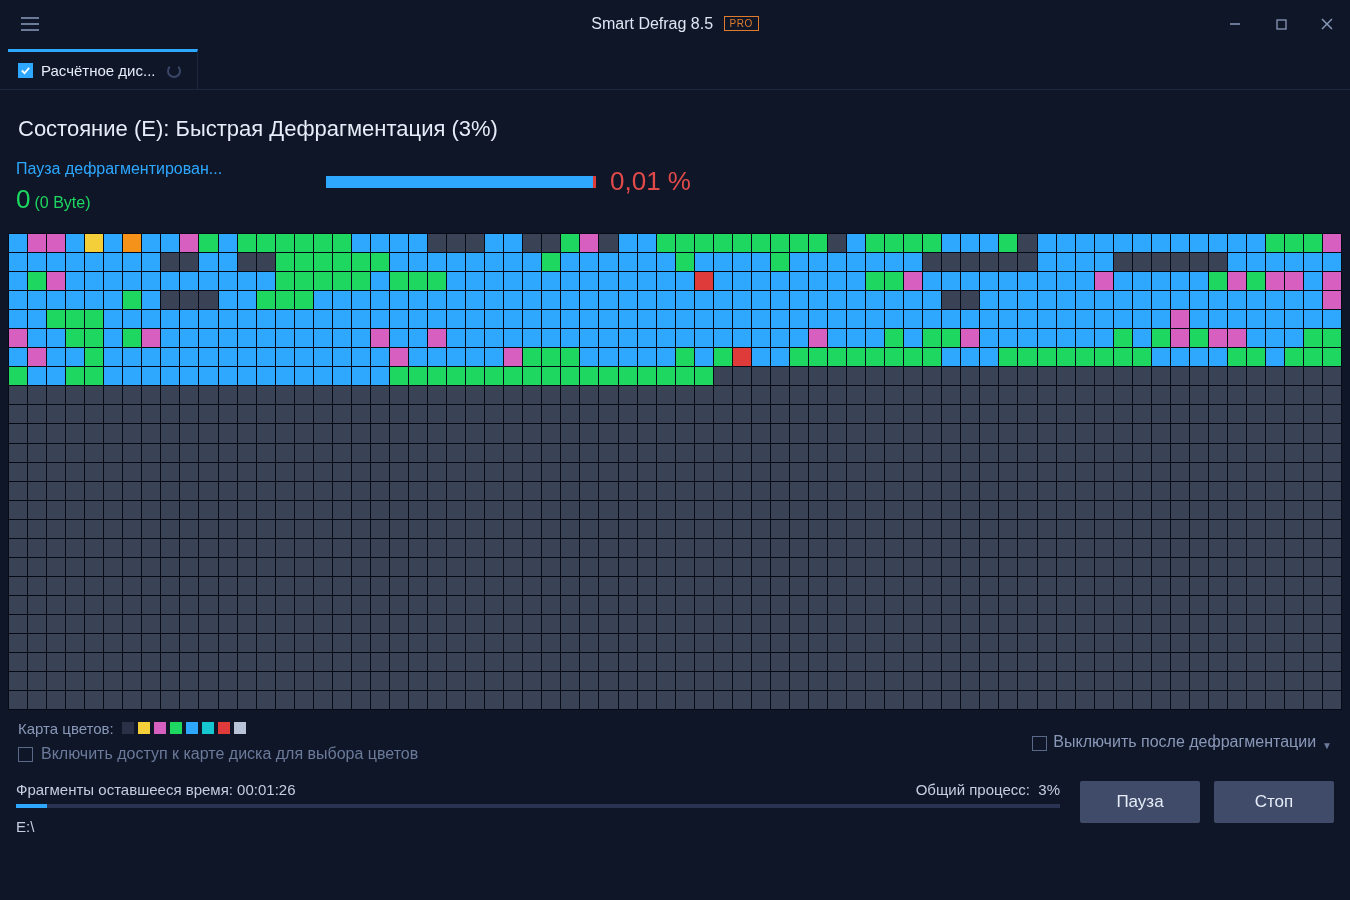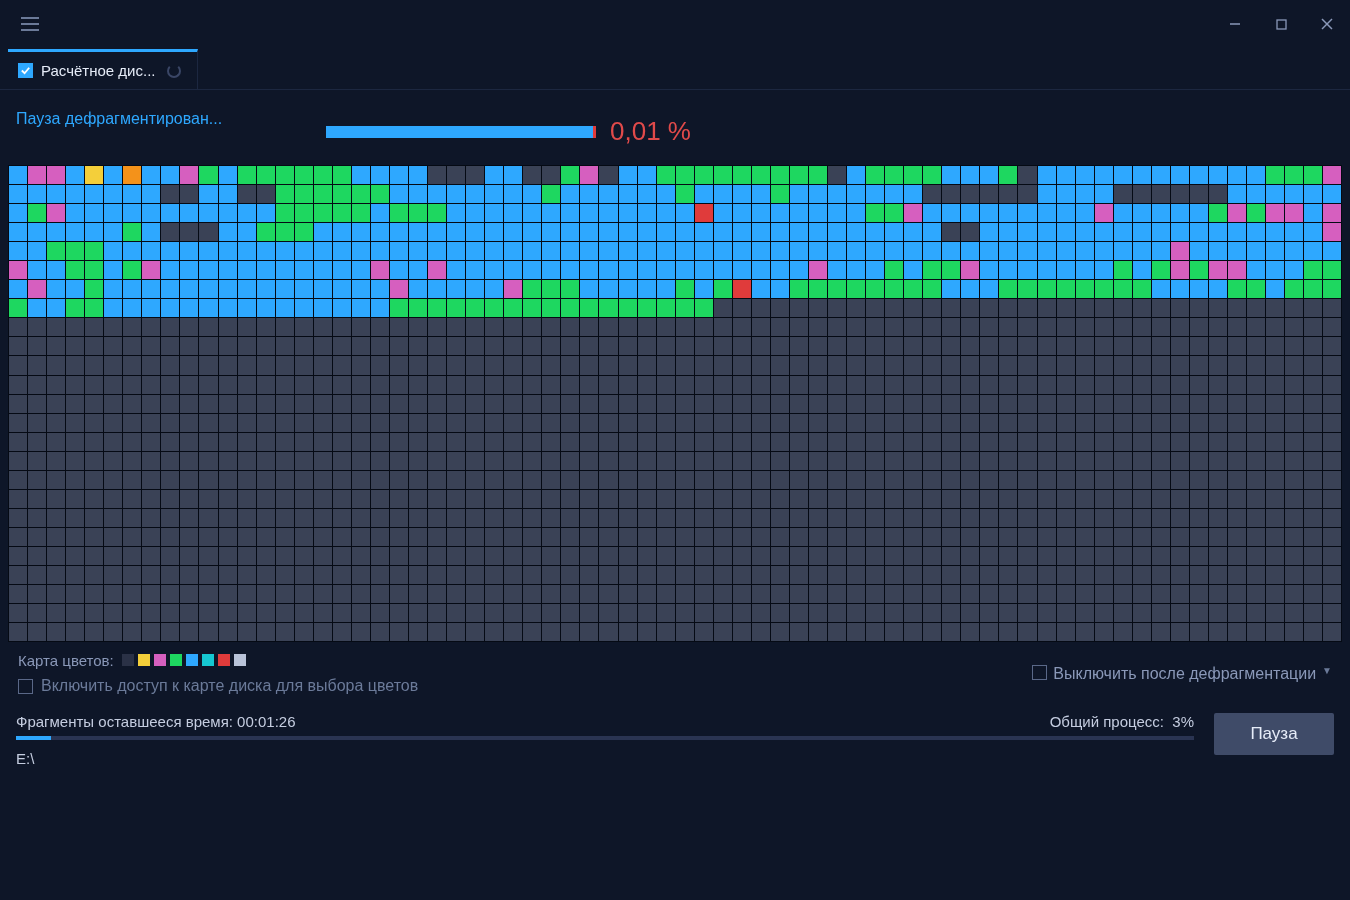--- a/index.html
+++ b/index.html
@@ -87,21 +87,21 @@
 
   .legend-row {
     display:flex; align-items:center; justify-content:space-between;
     margin-top:10px; padding: 0 2px;
   }
   .legend-left { display:flex; flex-direction:column; gap:8px; }
   .legend-colors { display:flex; align-items:center; gap:8px; font-size:15px; color:#8a98b8;}
   .legend-sw { width:12px; height:12px; display:inline-block; }
   .legend-chk-row { display:flex; align-items:center; gap:8px; font-size:16px; color:#6b7a99;}
   .emptychk { width:15px; height:15px; border:1px solid #5a6888; }
-  .legend-right { display:flex; align-items:flex-start; gap:6px; font-size:16px; color:#8a98b8; }
+  .legend-right { display:flex; align-items:flex-end; gap:6px; font-size:16px; color:#8a98b8; }
   .dd-caret { font-size:10px; color:#6b7a99;}
 
   .bottom {
     margin-top:18px;
     display:flex; align-items:flex-start; gap:20px;
   }
   .bottom-left { flex:1; }
   .eta-row { display:flex; align-items:center; justify-content:space-between; font-size:15px; color:#c5cde0; margin-bottom:6px;}
   .progress { height:4px; background:#2a3452; position:relative; }
   .progress-fill { position:absolute; left:0; top:0; bottom:0; background:#2ea8ff; }
@@ -113,20 +113,24 @@
     font-size:17px; cursor:pointer;
     border-radius:2px;
   }
 </style>
 </head>
 <body>
 
 <div class="titlebar">
   <div class="menu-btn">
     <div class="hamburger"></div>
+  </div>
+  <div class="title-center">
+    <span>Smart Defrag 8.5</span>
+    <span class="pro-badge">PRO</span>
   </div>
   <div class="win-controls">
     <div class="win-btn">
       <svg width="12" height="12" viewBox="0 0 12 12">
           <line x1="1" y1="6" x2="11" y2="6" stroke="currentColor" stroke-width="1.5"></line>
         </svg>
     </div>
     <div class="win-btn">
       <svg width="11" height="11" viewBox="0 0 11 11">
           <rect x="1" y="1" width="9" height="9" fill="none" stroke="currentColor" stroke-width="1.3"></rect>
@@ -147,24 +151,28 @@
       <svg viewBox="0 0 12 12">
           <polyline points="2,6 5,9 10,3" fill="none" stroke="#fff" stroke-width="2"></polyline>
         </svg>
     </span>
     <span>Расчётное дис...</span>
     <span class="spinner"></span>
   </div>
 </div>
 
 <div class="content">
+  <div class="status-title">Состояние (E): Быстрая Дефрагментация (3%)</div>
 
   <div class="stats-row">
     <div class="stat">
       <div class="stat-label">Пауза дефрагментирован...</div>
+      <div class="stat-val">
+        <span>0</span><span class="sub">(0 Byte)</span>
+      </div>
     </div>
     <div class="stat wide">
       <div class="frag-bar-wrap">
         <div class="frag-bar"></div>
         <div class="frag-pct">0,01 %</div>
       </div>
     </div>
   </div>
 
   <div class="grid-wrap">
@@ -1951,15 +1959,16 @@
           <span>Общий процесс:</span>&nbsp;&nbsp;<span>3%</span>
         </div>
       </div>
       <div class="progress">
         <div class="progress-fill" id="progfill" style="width: 3%;"></div>
       </div>
       <div class="drive-label">E:\</div>
     </div>
     <div class="btns">
       <button class="btn">Пауза</button>
+      <button class="btn">Стоп</button>
     </div>
   </div>
 </div>
 
 </body></html>

